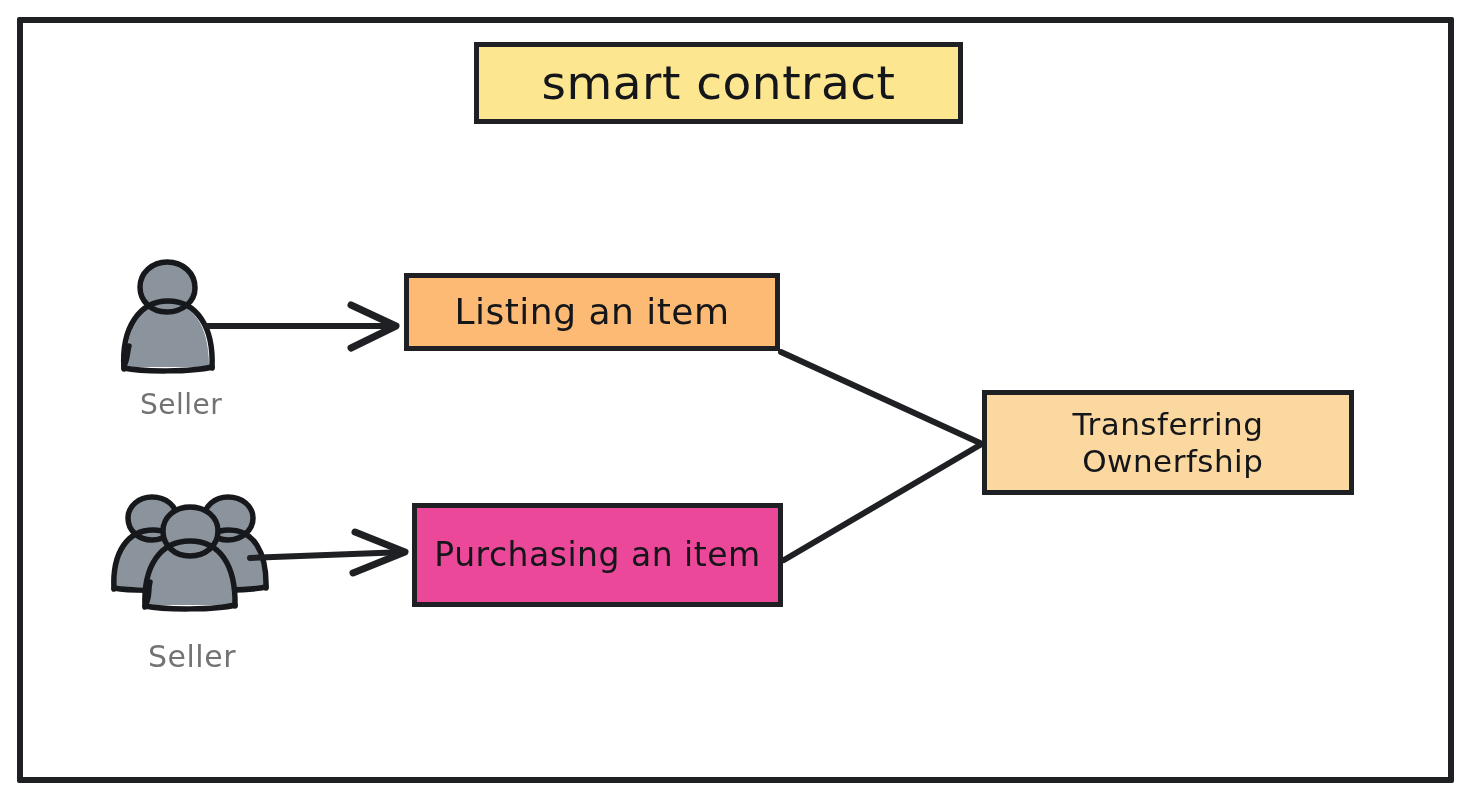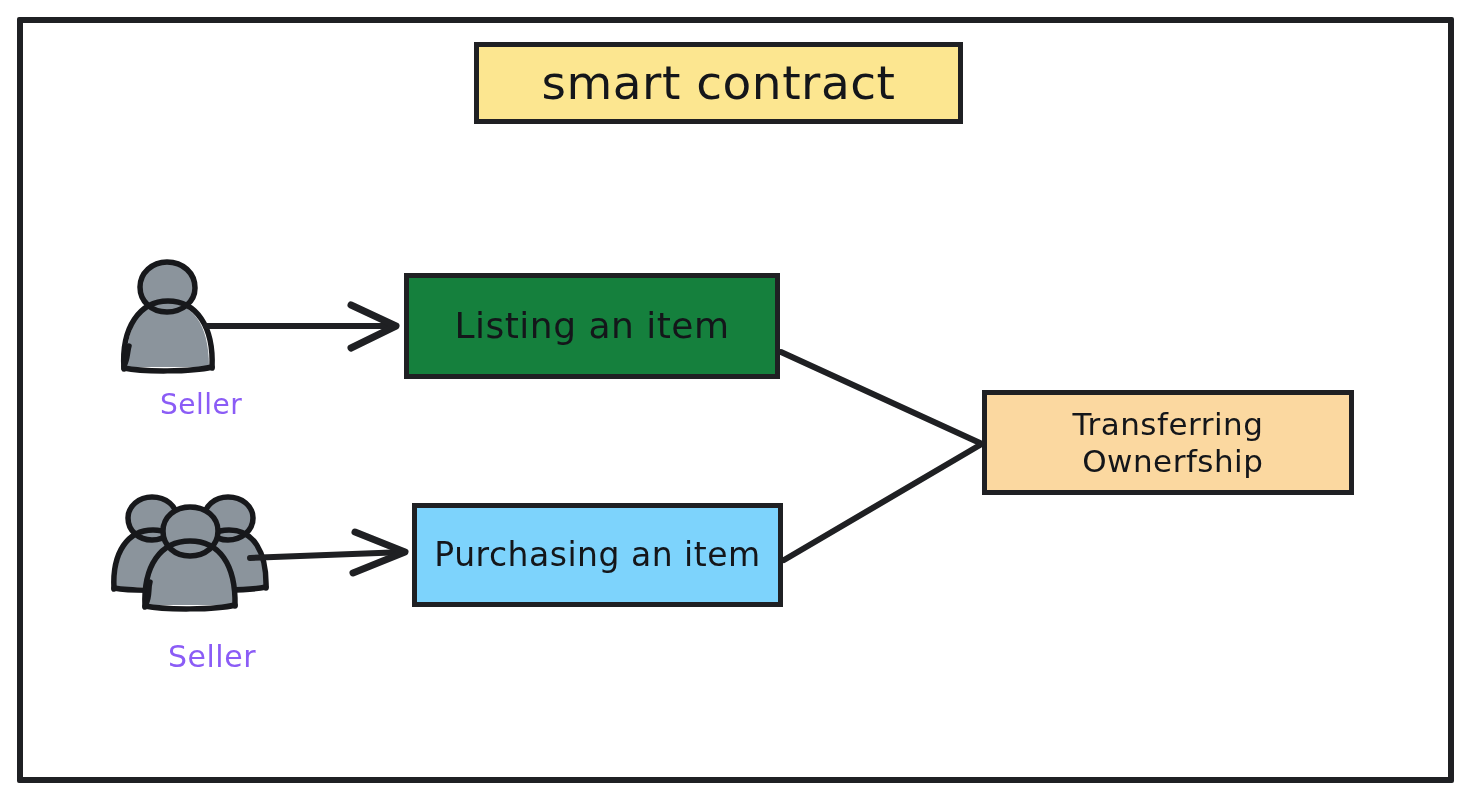--- a/index.html
+++ b/index.html
@@ -52,52 +52,51 @@
     top: 42px;
     width: 489px;
     height: 82px;
     background: #FCE690;
     font-size: 47px;
   }
   #node-listing {
     left: 404px;
     top: 273px;
     width: 376px;
-    height: 106px;
-    background: #15803d;
+    height: 78px;
+    background: #fdba74;
     font-size: 36px;
   }
   #node-purchasing {
     left: 412px;
     top: 503px;
     width: 371px;
     height: 104px;
-    background: #7dd3fc;
+    background: #ec4899;
     font-size: 33px;
   }
   #node-transfer {
     left: 982px;
     top: 390px;
     width: 372px;
     height: 105px;
     background: #FBD8A0;
     font-size: 31px;
     white-space: pre-line;
     text-align: right;
   }
 
   
   .actor-label {
     position: absolute;
-    color: #8b5cf6;
+    color: #737373;
     font-family: "DejaVu Sans", sans-serif;
     font-size: 28px;
     letter-spacing: 0.5px;
     white-space: nowrap;
-    margin-left: 20px;
   }
   #label-seller { left: 140px; top: 388px; }
   #label-buyer  { left: 148px; top: 639px; font-size: 30px; }
 
   
   #art {
     position: absolute;
     left: 0;
     top: 0;
     width: 1478px;

